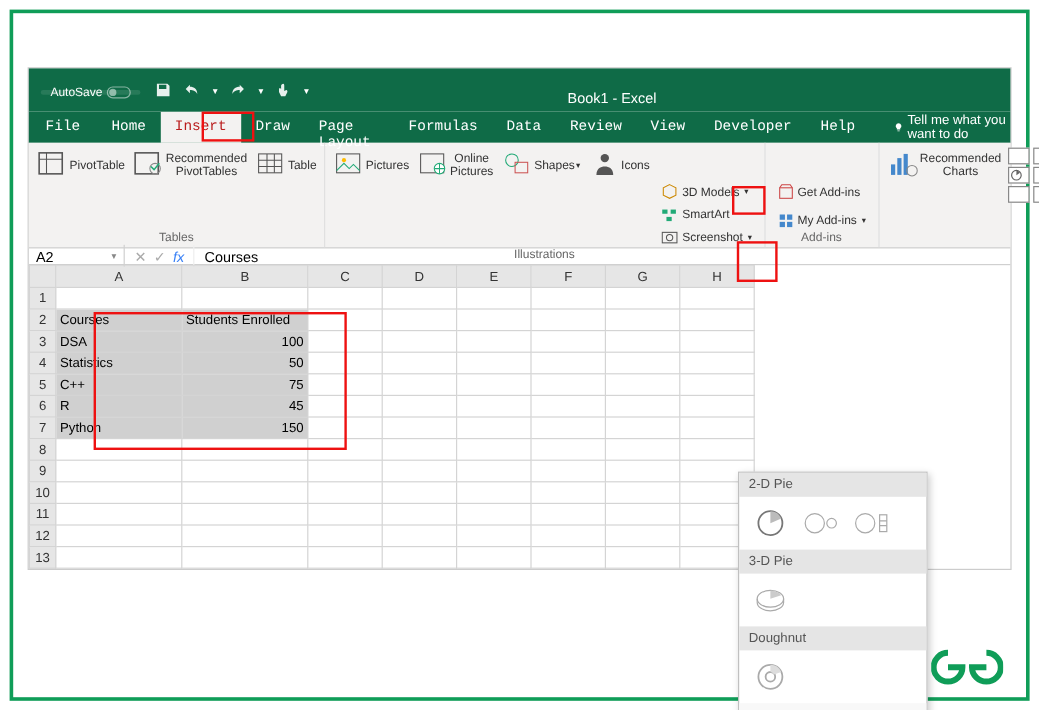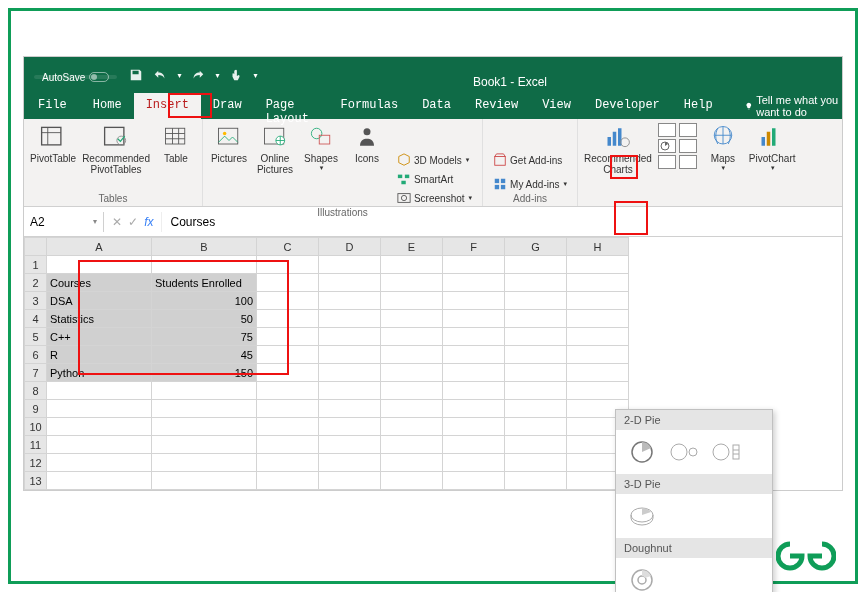--- a/index.html
+++ b/index.html
@@ -15,26 +15,26 @@
 .app-title { position: absolute; left: 50%; transform: translateX(40px); font-size: 12px; }
 .tabs { background: #0f6b47; display: flex; height: 26px; color: #fff; align-items: stretch; font-size: 12px; }
 .tab { padding: 5px 12px; cursor: pointer; font-family: Liberation Mono, monospace; }
 .tab.active { background: #f3f2f1; color: #b91c1c; }
 .tab.file { padding: 5px 14px; }
 .tell-me { display: flex; align-items: center; gap: 4px; margin-left: 20px; font-size: 11px; }
 .ribbon { background: #f3f2f1; border-bottom: 1px solid #d0d0d0; display: flex; height: 88px; }
 .ribbon-group { border-right: 1px solid #e0e0e0; padding: 4px 6px 2px 6px; display: flex; flex-direction: column; justify-content: space-between; }
 .ribbon-group-label { font-size: 10px; text-align: center; color: #666; }
 .ribbon-items { display: flex; gap: 6px; align-items: flex-start; }
-.ribbon-btn { display: flex; flex-direction: column; align-items: center; font-size: 10px; color: #333; min-width: 40px; cursor: pointer; }
+.ribbon-btn { display: flex; flex-direction: row; align-items: center; font-size: 10px; color: #333; min-width: 40px; cursor: pointer; }
 .ribbon-btn-sm { display: flex; align-items: center; gap: 3px; font-size: 10px; color: #333; padding: 2px 4px; cursor: pointer; white-space: nowrap; }
 .ribbon-icon { width: 28px; height: 28px; margin-bottom: 2px; }
 .ribbon-icon-sm { width: 14px; height: 14px; }
 .mini-stack { display: flex; flex-direction: column; gap: 1px; margin-top: 28px; }
-.formula-bar { display: flex; align-items: center; border-bottom: 1px solid #d0d0d0; height: 30px; font-size: 12px; }
+.formula-bar { display: flex; align-items: center; border-bottom: 1px solid #d0d0d0; height: 14px; font-size: 12px; }
 .name-box { width: 80px; border-right: 1px solid #d0d0d0; padding: 3px 6px; display: flex; align-items: center; justify-content: space-between; }
 .name-box-dd { font-size: 8px; color: #888; }
 .formula-icons { display: flex; gap: 6px; padding: 0 8px; color: #aaa; }
 .formula-input { flex: 1; padding: 3px 8px; border-left: 1px solid #eee; }
 .sheet { position: relative; }
 .grid { border-collapse: collapse; table-layout: fixed; }
 .grid th, .grid td { border: 1px solid #d4d4d4; font-size: 11px; font-weight: normal; }
 .grid th { background: #e6e6e6; color: #333; text-align: center; }
 .col-hdr { height: 18px; }
 .row-hdr { width: 22px; text-align: center; background: #e6e6e6; }

